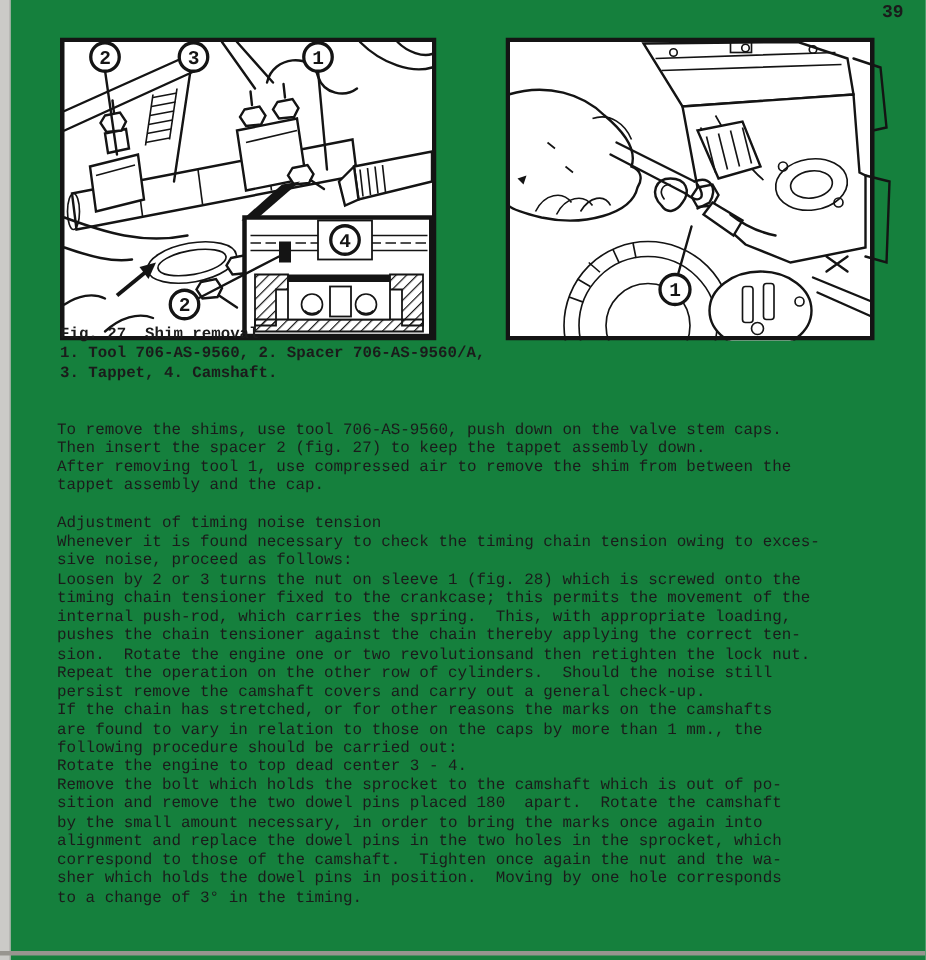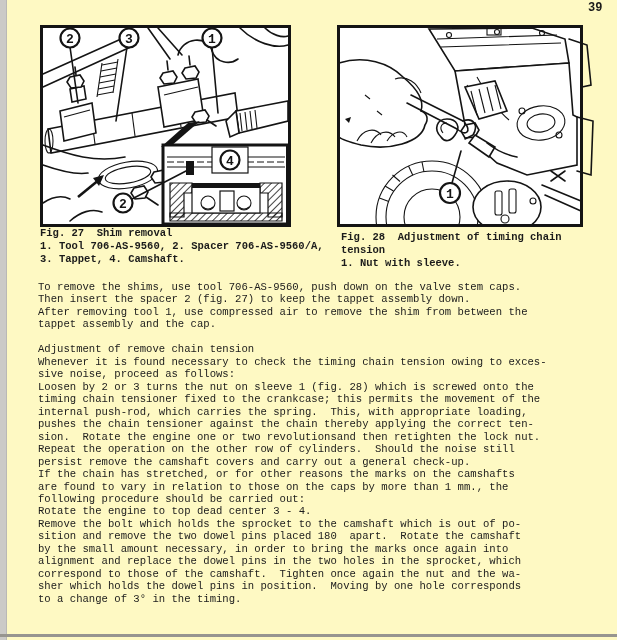--- a/index.html
+++ b/index.html
@@ -1,20 +1,20 @@
 <!DOCTYPE html>
 <html><head>
 <meta charset="utf-8">
 <style>
   * { margin:0; padding:0; box-sizing:border-box; }
   html,body { width:617px; height:640px; }
   body { background:#fbfaf7; }
   .page {
     position:relative; width:617px; height:640px;
-    background:#fef9c3; overflow:hidden;
+    background:#15803d; overflow:hidden;
     font-family:"Liberation Mono","DejaVu Sans Mono",monospace;
     color:#1b1b1b;
   }
   .scan-strip-left {
     position:absolute; left:0; top:0; width:7px; height:640px;
     background:#cbcac7; border-right:1px solid #b9b8b5;
   }
   .scan-line-bottom {
     position:absolute; left:0; top:634px; width:617px; height:3px;
     background:#97958f;
@@ -24,21 +24,21 @@
     font-size:12px; font-weight:700;
   }
   .figure { position:absolute; }
   #fig27 { left:40px; top:25px; width:251px; height:202px; }
   #fig28 { left:337px; top:25px; width:262px; height:202px; }
   .figure svg { display:block; width:100%; height:100%; }
   .caption {
     position:absolute; font-size:10.5px; line-height:13.2px;
     font-weight:700; white-space:pre;
   }
-  #cap27 { left:40px; top:227px; }
+  #cap27 { left:40px; top:217px; }
   #cap28 { left:341px; top:231px; }
   .bodytext {
     position:absolute; left:38px;
     font-size:10.6px; line-height:12.45px; font-weight:400;
     white-space:pre; letter-spacing:0;
   }
   #para1   { top:281px; }
   #heading { top:343px; }
   #para2   { top:356px; }
   .ln { stroke:#141414; fill:none; stroke-width:1.6; stroke-linecap:round; }
@@ -223,29 +223,26 @@
       <circle class="callout-circle" cx="113" cy="168" r="10"></circle>
       <text class="callout-text" x="113" y="172.5">1</text>
 
       <rect x="1.5" y="1.5" width="243" height="199" fill="none" stroke="#141414" stroke-width="3"></rect>
     </svg>
   </div>
 
   <div class="caption" id="cap27">Fig. 27  Shim removal
 1. Tool 706-AS-9560, 2. Spacer 706-AS-9560/A,
 3. Tappet, 4. Camshaft.</div>
-  <div class="caption" id="cap28">Fig. 28  Adjustment of timing chain
-tension
-1. Nut with sleeve.</div>
 
   <div class="bodytext" id="para1">To remove the shims, use tool 706-AS-9560, push down on the valve stem caps.
 Then insert the spacer 2 (fig. 27) to keep the tappet assembly down.
 After removing tool 1, use compressed air to remove the shim from between the
 tappet assembly and the cap.</div>
-  <div class="bodytext" id="heading">Adjustment of remove chain tension</div>
+  <div class="bodytext" id="heading">Adjustment of timing noise tension</div>
   <div class="bodytext" id="para2">Whenever it is found necessary to check the timing chain tension owing to exces-
 sive noise, proceed as follows:
 Loosen by 2 or 3 turns the nut on sleeve 1 (fig. 28) which is screwed onto the
 timing chain tensioner fixed to the crankcase; this permits the movement of the
 internal push-rod, which carries the spring.  This, with appropriate loading,
 pushes the chain tensioner against the chain thereby applying the correct ten-
 sion.  Rotate the engine one or two revolutionsand then retighten the lock nut.
 Repeat the operation on the other row of cylinders.  Should the noise still
 persist remove the camshaft covers and carry out a general check-up.
 If the chain has stretched, or for other reasons the marks on the camshafts

